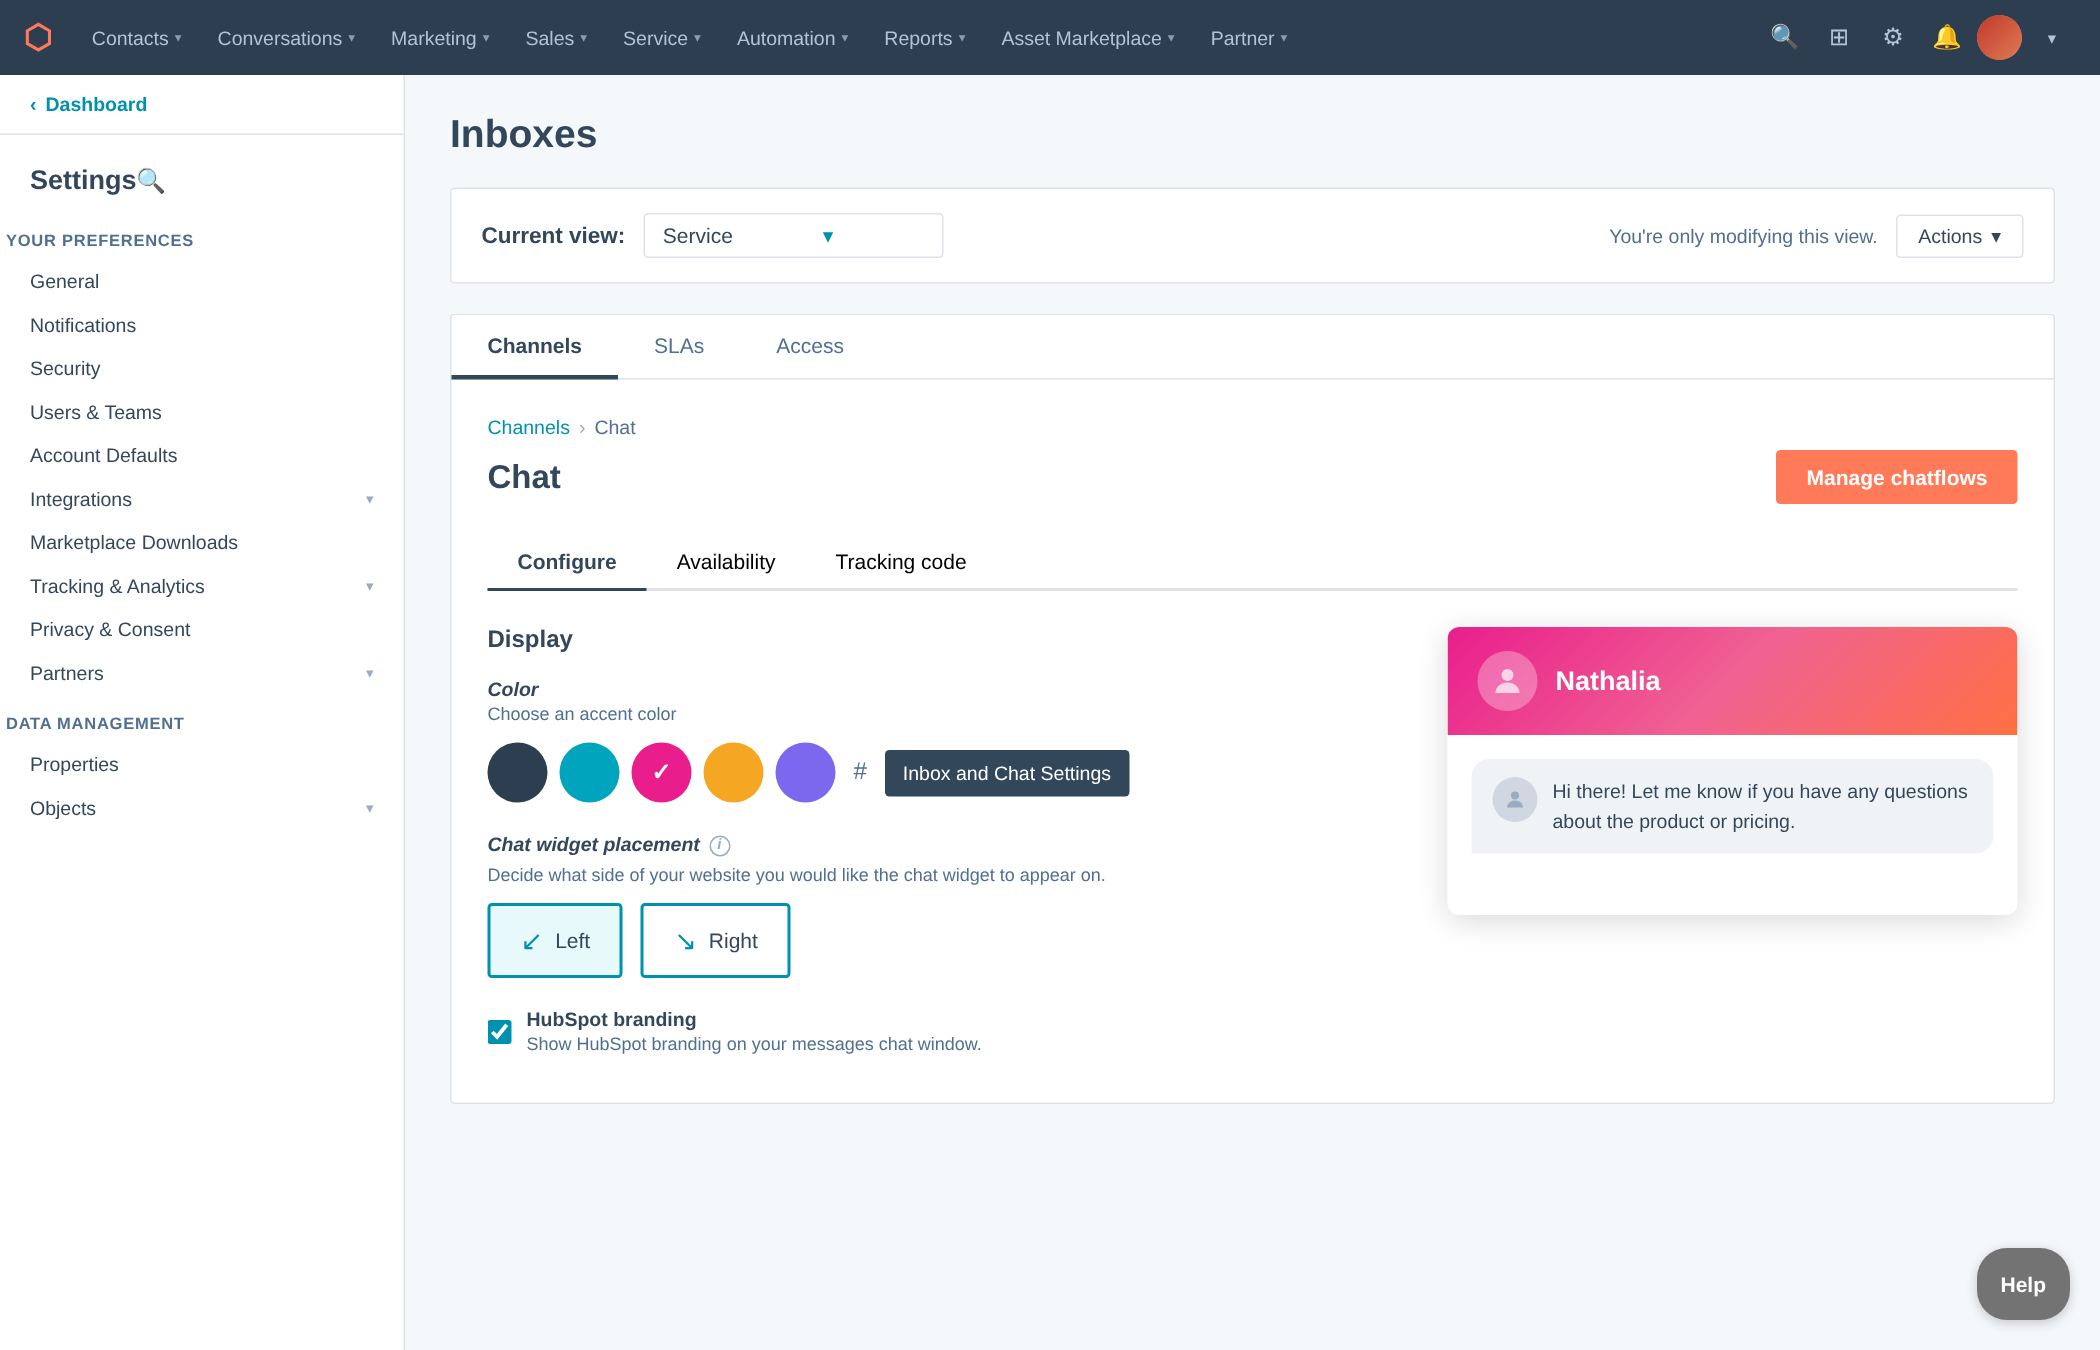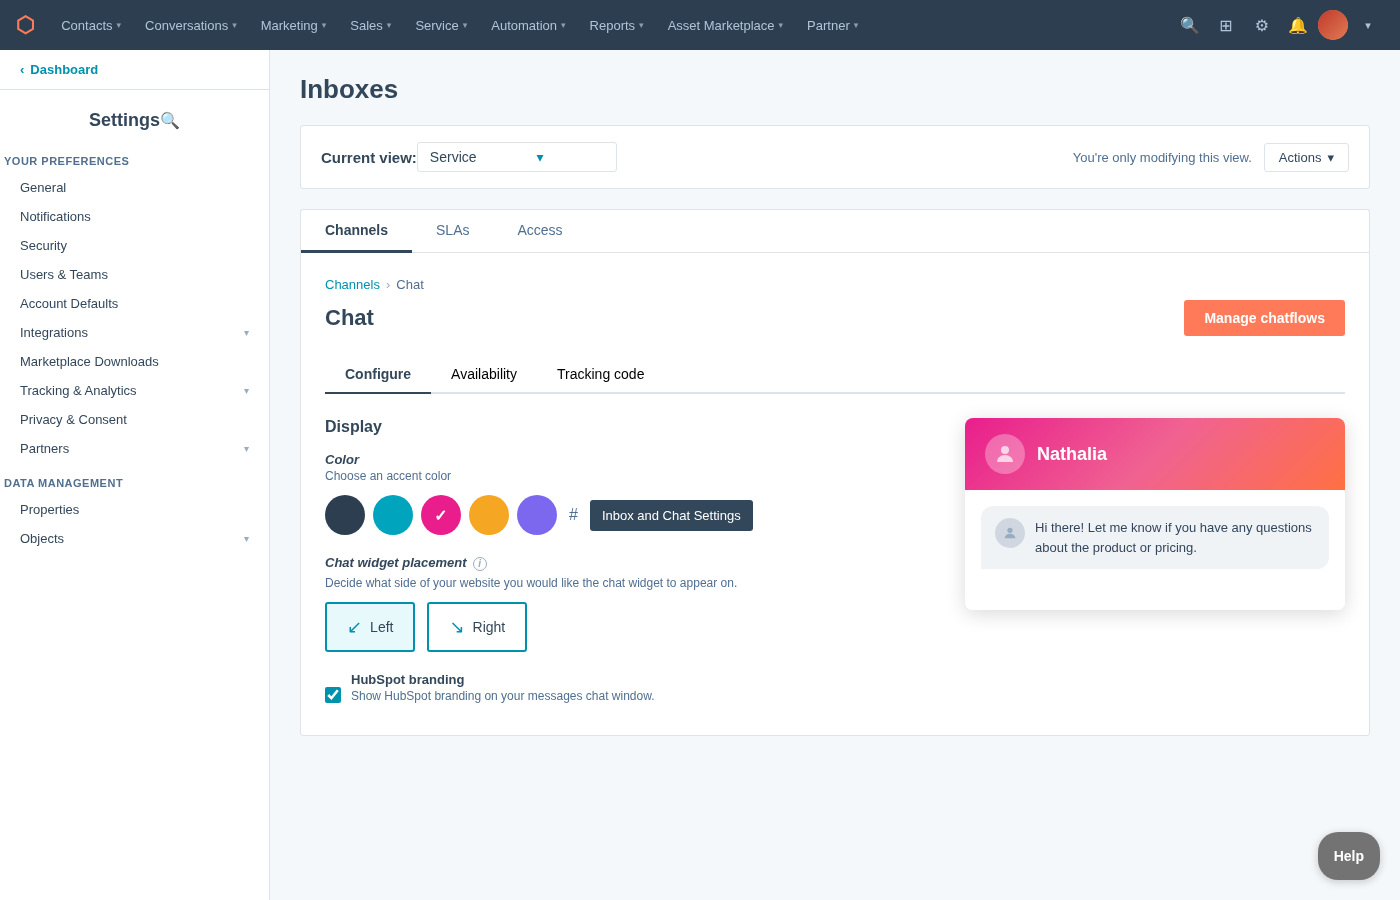--- a/index.html
+++ b/index.html
@@ -72,21 +72,21 @@
     .sidebar-dashboard-btn {
       display: flex; align-items: center; gap: 6px;
       padding: 12px 20px;
       color: #0091ae;
       font-size: 13px;
       font-weight: 600;
       cursor: pointer;
       border-bottom: 1px solid #dde3e8;
     }
     .sidebar-header {
-      display: flex; align-items: center; justify-content: center;
+      display: flex; align-items: center; justify-content: flex-start;
       padding: 20px 20px 10px;
     }
     .sidebar-title {
       font-size: 18px;
       font-weight: 700;
       color: #33475b;
     }
     .sidebar-search-icon { color: #7c98b6; font-size: 16px; cursor: pointer; }
     .sidebar-section-label {
       font-size: 11px;
@@ -123,21 +123,21 @@
     .current-view-bar {
       background: #fff;
       border: 1px solid #dde3e8;
       border-radius: 3px;
       padding: 16px 20px;
       display: flex;
       align-items: center;
       justify-content: space-between;
       margin-bottom: 20px;
     }
-    .current-view-left { display: flex; align-items: center; }
+    .current-view-left { display: flex; align-items: center; gap: 12px; }
     .current-view-label { font-weight: 700; font-size: 15px; color: #33475b; }
     .current-view-select {
       display: flex; align-items: center;
       border: 1px solid #dde3e8;
       border-radius: 3px;
       padding: 6px 12px;
       background: #fff;
       cursor: pointer;
       gap: 60px;
       min-width: 200px;
@@ -316,21 +316,21 @@
       justify-content: center;
     }
     .placement-btn.active {
       border-color: #0091ae;
       background: #e8f9fc;
     }
     .placement-icon { font-size: 18px; color: #0091ae; }
 
     
     .checkbox-row {
-      display: flex; align-items: flex-end; gap: 10px;
+      display: flex; align-items: center; gap: 10px;
       margin-bottom: 8px;
     }
     .checkbox-input {
       width: 16px; height: 16px;
       accent-color: #0091ae;
       cursor: pointer;
       margin-top: 1px;
       flex-shrink: 0;
     }
     .checkbox-label {

